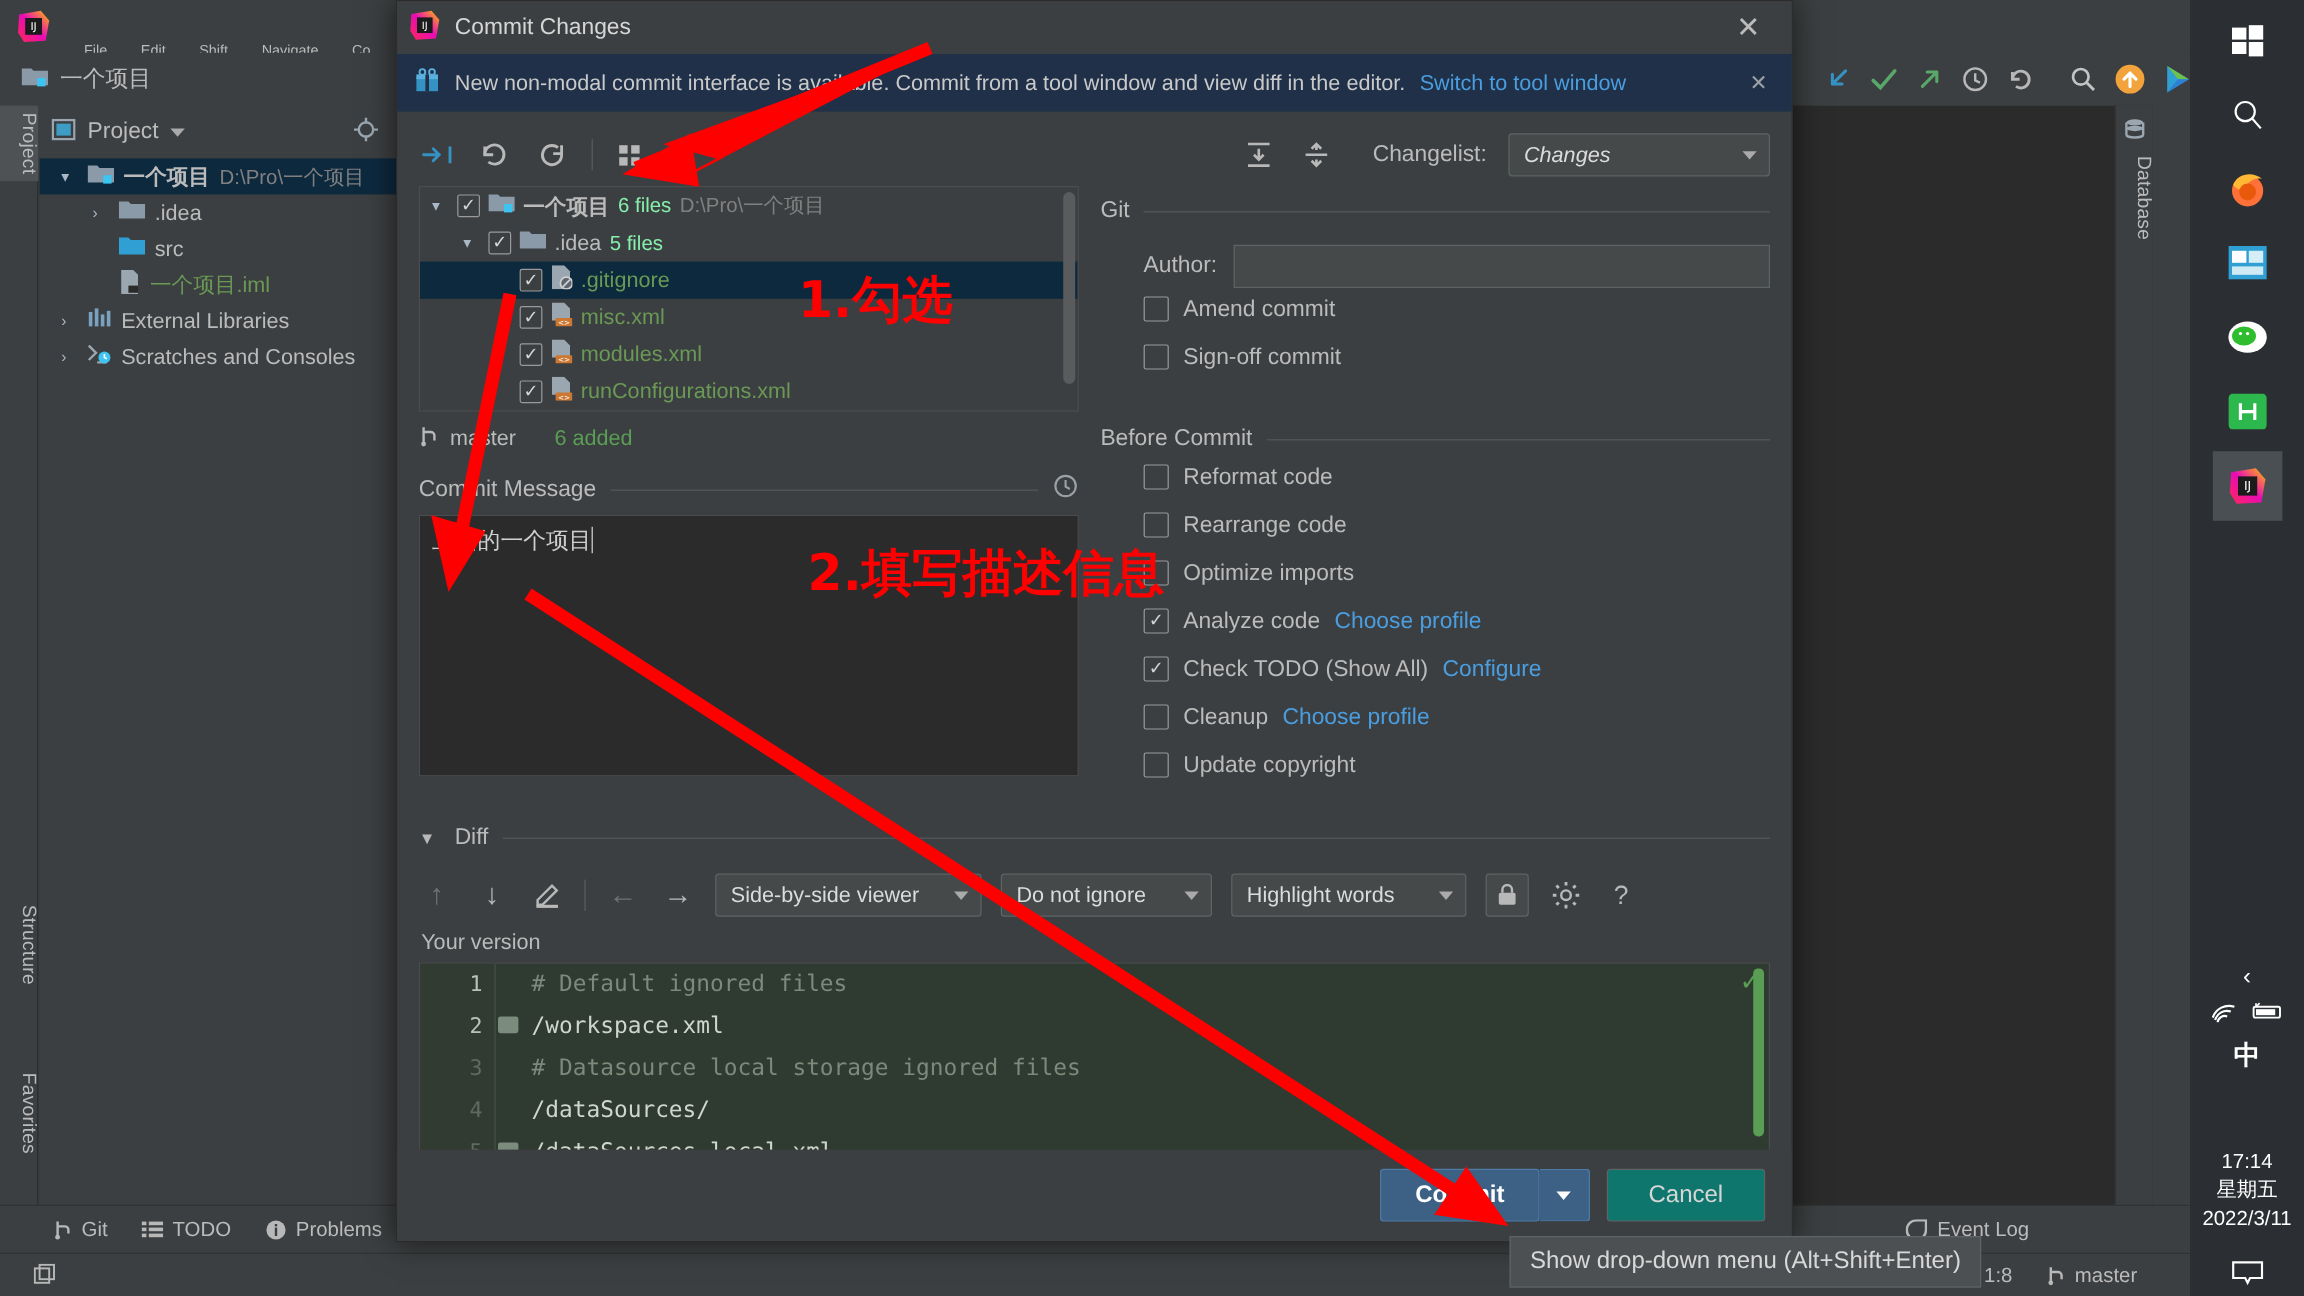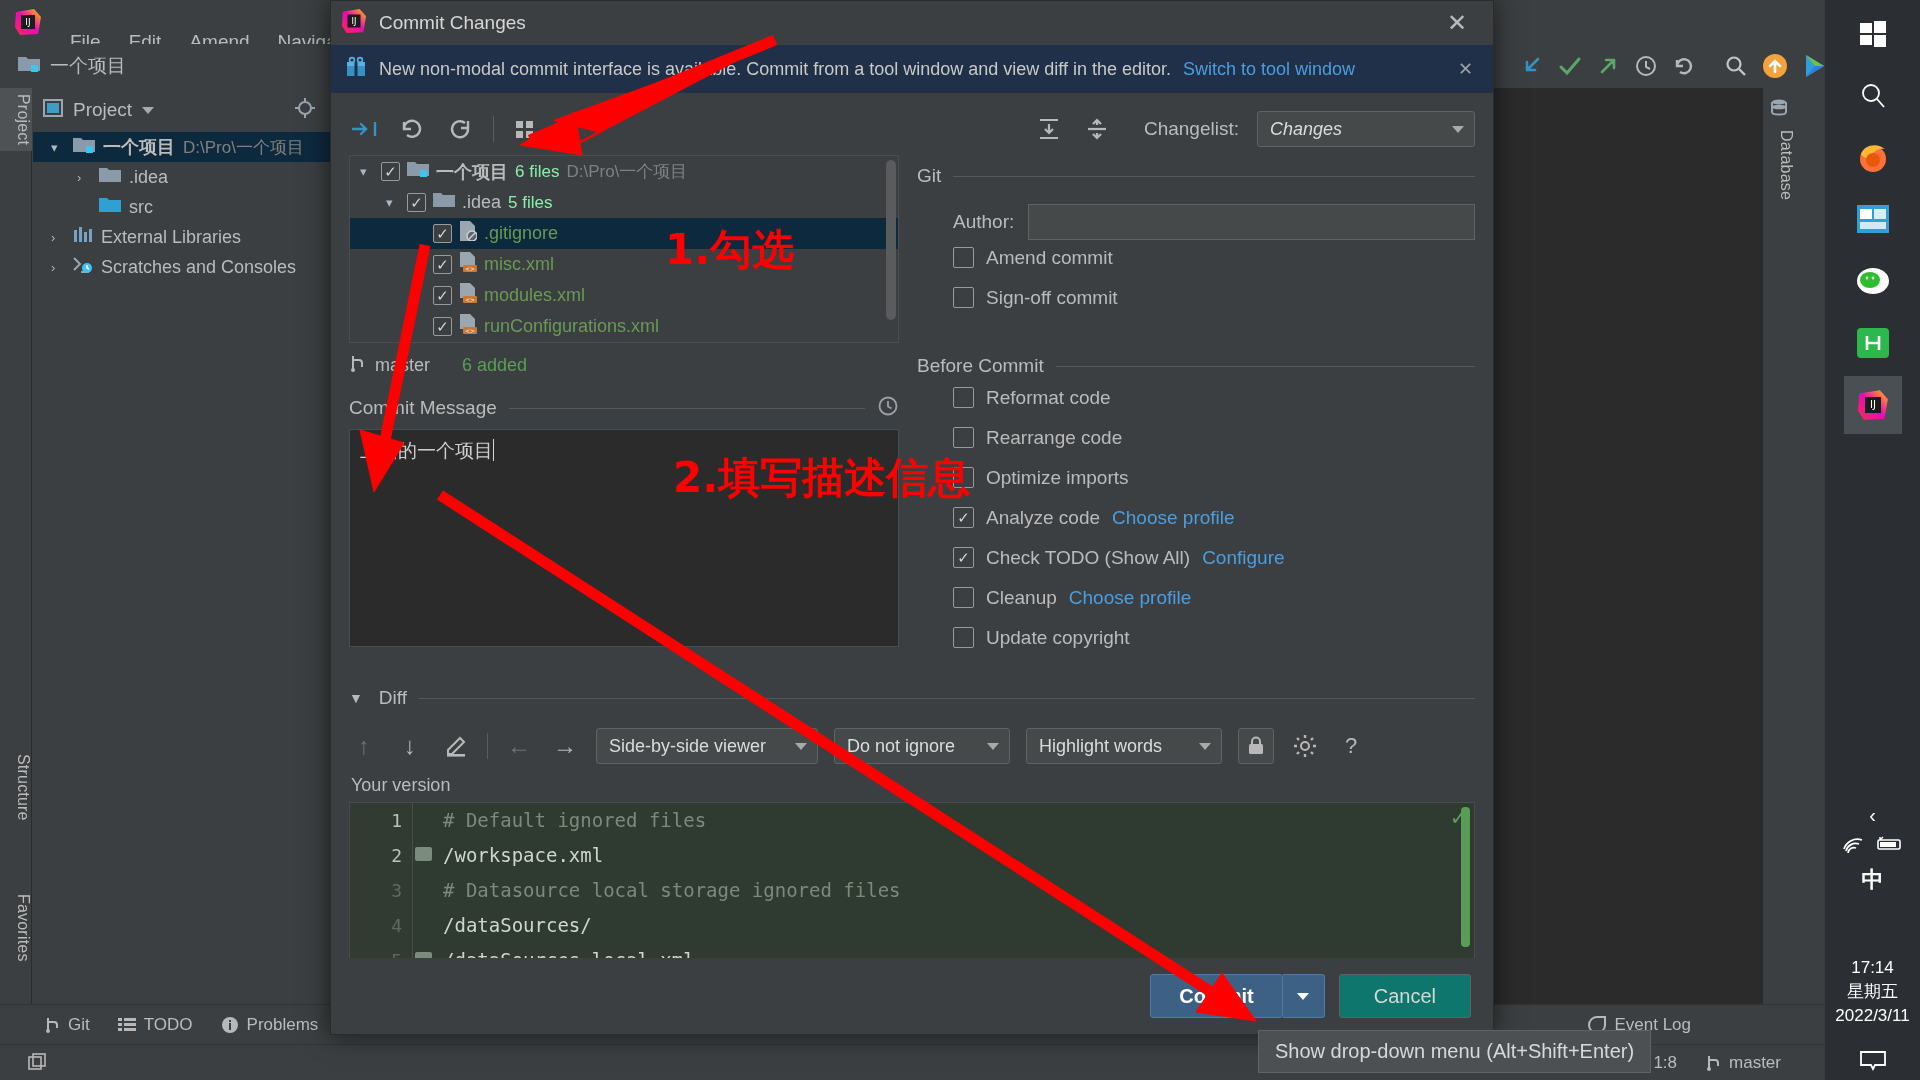--- a/index.html
+++ b/index.html
@@ -12,21 +12,21 @@
     -webkit-font-smoothing: antialiased;
   }
   #root { position: relative; width: 1920px; height: 1080px; }
 
   
   .ide { position:absolute; left:0; top:0; width:1825px; height:1080px; background:#3c3f41; }
 
   .menubar { position:absolute; left:0; top:0; width:1825px; height:44px; background:#3c3f41;
              display:flex; align-items:center; padding-left:14px; gap:0px; }
   .ij-logo { width:28px; height:28px; margin-right:14px; position:relative; flex:none; }
-  .menu-item { font-size:19px; color:#bbbbbb; padding:2px 14px; white-space:nowrap;margin-top:40px; }
+  .menu-item { font-size:12px; color:#bbbbbb; padding:2px 14px; white-space:nowrap;margin-top:40px; }
   .menu-item u { text-decoration:underline; }
 
   .proj-header { position:absolute; left:0; top:44px; width:1825px; height:44px; background:#3c3f41;
                  display:flex; align-items:center; padding-left:18px; gap:10px; }
   .proj-header .txt { font-size:19px; color:#bbbbbb; }
 
   .leftbar { position:absolute; left:0; top:88px; width:32px; height:960px; background:#3c3f41;
              border-right:1px solid #2b2b2b; }
   .vtab { position:absolute; left:0; width:32px; writing-mode:vertical-rl; text-align:left;
           font-size:16px; color:#bbbbbb; padding:6px 0; letter-spacing:0.2px; }
@@ -170,21 +170,21 @@
                 <stop offset="1" stop-color="#ffc400"></stop>
             </linearGradient>
           </defs>
           <path d="M2 4 L20 1 L27 9 L24 26 L6 27 L1 19 Z" fill="url(#ijg)"></path>
           <rect x="7" y="7" width="14" height="14" fill="#1b1b1b"></rect>
           <text x="14" y="17" font-size="9" fill="#fff" text-anchor="middle" font-family="DejaVu Sans">IJ</text>
         </svg>
       </div>
       <div class="menu-item"><u>File</u></div>
       <div class="menu-item"><u>Edit</u></div>
-      <div class="menu-item"><u>Amend</u></div>
+      <div class="menu-item"><u>Shift</u></div>
       <div class="menu-item"><u>Navigate</u></div>
       <div class="menu-item"><u>Co</u></div>
     </div>
 
     <div class="proj-header">
       <span>
         <svg width="22" height="18" viewBox="0 0 22 18">
             <path d="M0 2h8l2 2h12v12H0z" fill="#8a9aa8"></path>
             <rect x="13" y="10" width="7" height="7" fill="#3dc4f0"></rect>
           </svg>
@@ -231,20 +231,28 @@
                 <path d="M0 2h8l2 2h12v12H0z" fill="#8a9aa8"></path>
               </svg></span>
             <span>.idea</span>
           </div>
           <div class="tree-row" style="padding-left: 44px;">
             <span class="chev"></span>
             <span><svg width="22" height="18" viewBox="0 0 22 18">
                 <path d="M0 2h8l2 2h12v12H0z" fill="#2f9fd4"></path>
               </svg></span>
             <span>src</span>
+          </div>
+          <div class="tree-row" style="padding-left: 44px;">
+            <span class="chev"></span>
+            <span><svg width="18" height="20" viewBox="0 0 18 20">
+                <path d="M2 0h10l4 4v16H2z" fill="#9aa7b0"></path>
+                <rect x="8" y="13" width="8" height="6" fill="#2b2b2b"></rect>
+              </svg></span>
+            <span style="color: rgb(106, 153, 85);">一个项目.iml</span>
           </div>
           <div class="tree-row" style="padding-left: 18px;">
             <span class="chev">›</span>
             <span><svg width="20" height="18" viewBox="0 0 20 18">
                 <g fill="#7aa2c0">
                   <rect x="1" y="4" width="3" height="12"></rect>
                   <rect x="6" y="1" width="3" height="15"></rect>
                   <rect x="11" y="6" width="3" height="10"></rect>
                   <rect x="16" y="3" width="3" height="13"></rect>
                 </g>

